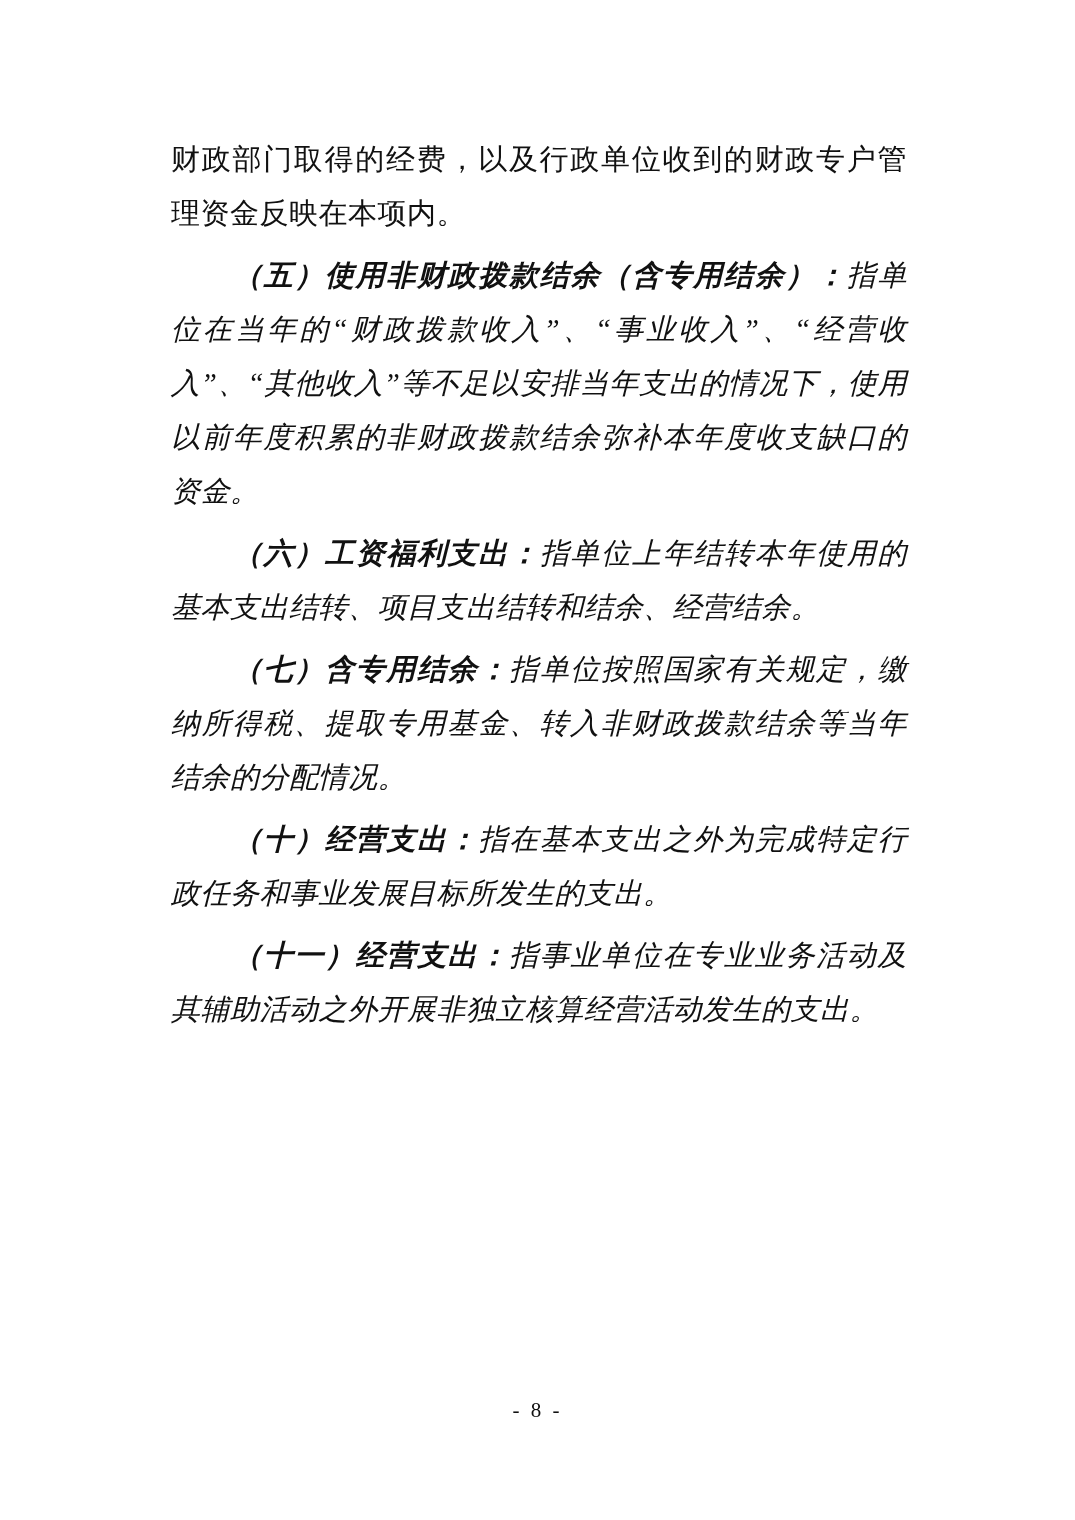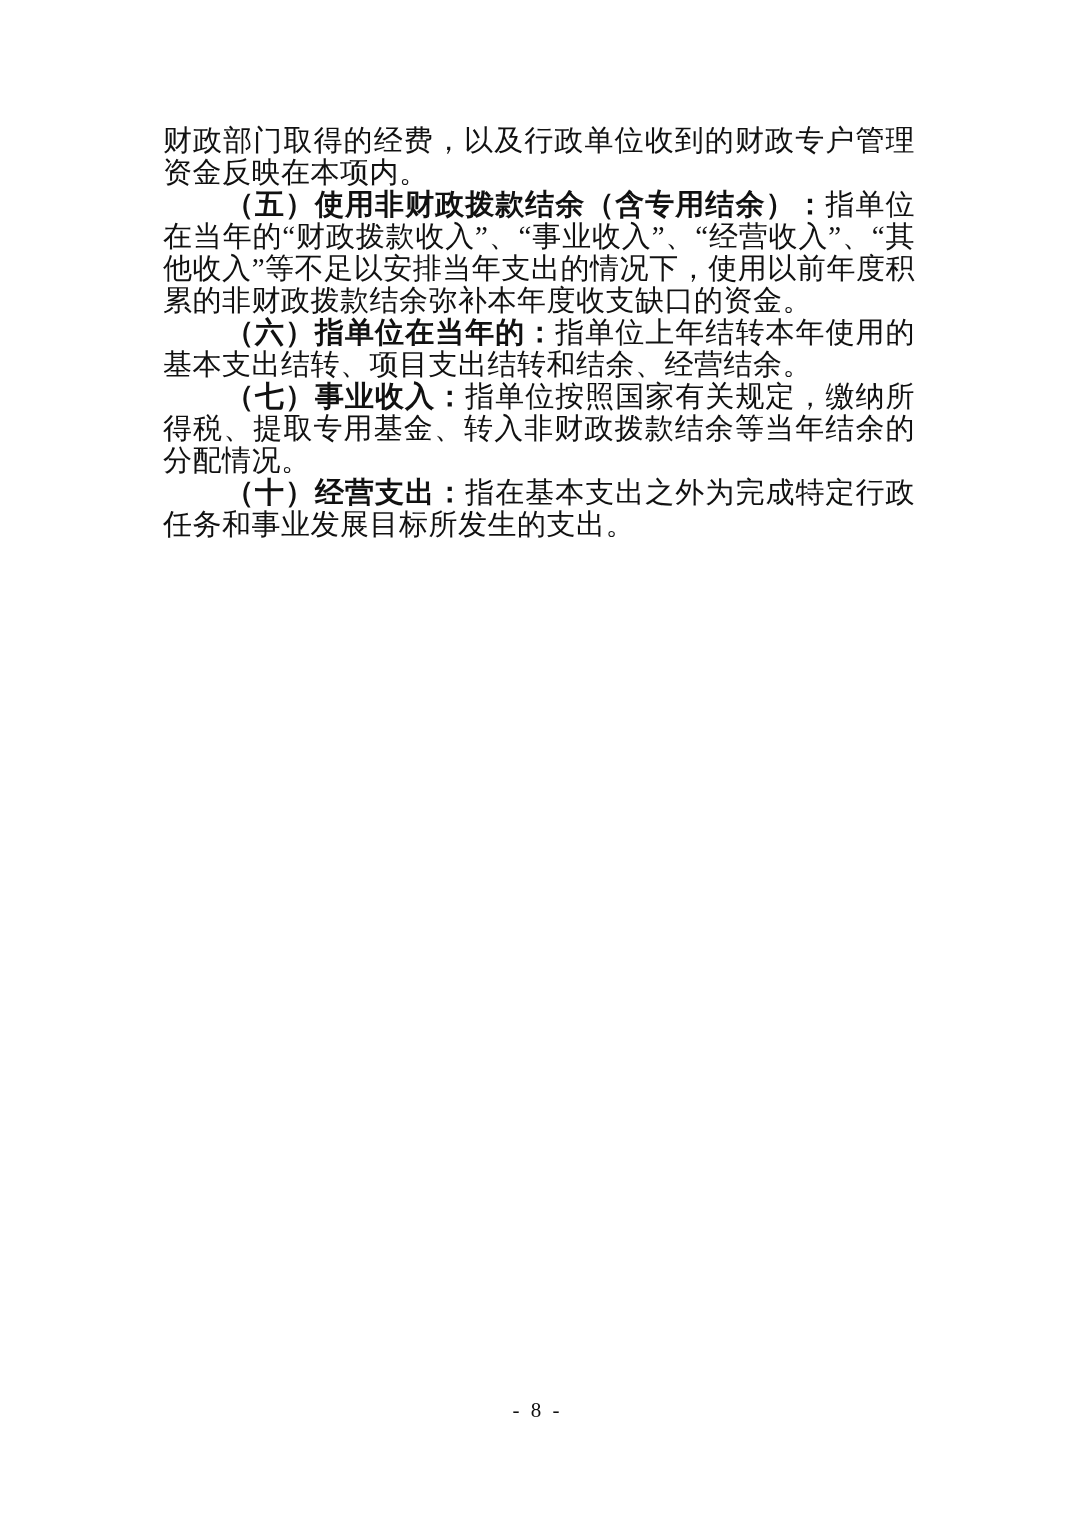--- a/index.html
+++ b/index.html
@@ -24,26 +24,27 @@
     position: absolute;
     left: 163px;
     top: 124px;
     width: 752px;
     font-size: 29px;
     text-align: justify;
     text-justify: inter-ideograph;
     letter-spacing: 0.5px;
   }
   .para {
-    margin: 0;
-    line-height: 32px;
+    margin: 8px;
+    line-height: 54px;
     text-indent: 0;
   }
   .para.indent {
     text-indent: 62px;
+    font-style: italic;
   }
   .seg {
     font-weight: normal;
   }
   .seg-bold {
     font-weight: bold;
   }
   .footer {
     position: absolute;
     left: 0;
@@ -55,18 +56,19 @@
     color: #111111;
   }
 </style>
 </head>
 <body>
 
 <div class="page">
   <div class="doc-body">
       <p class="para"><span class="seg">财政部门取得的经费，以及行政单位收到的财政专户管理资金反映在本项内。</span></p>
       <p class="para indent"><span class="seg seg-bold">（五）使用非财政拨款结余（含专用结余）：</span><span class="seg">指单位在当年的“财政拨款收入”、“事业收入”、“经营收入”、“其他收入”等不足以安排当年支出的情况下，使用以前年度积累的非财政拨款结余弥补本年度收支缺口的资金。</span></p>
-      <p class="para indent"><span class="seg seg-bold">（六）指单位在当年的：</span><span class="seg">指单位上年结转本年使用的基本支出结转、项目支出结转和结余、经营结余。</span></p>
-      <p class="para indent"><span class="seg seg-bold">（七）事业收入：</span><span class="seg">指单位按照国家有关规定，缴纳所得税、提取专用基金、转入非财政拨款结余等当年结余的分配情况。</span></p>
+      <p class="para indent"><span class="seg seg-bold">（六）工资福利支出：</span><span class="seg">指单位上年结转本年使用的基本支出结转、项目支出结转和结余、经营结余。</span></p>
+      <p class="para indent"><span class="seg seg-bold">（七）含专用结余：</span><span class="seg">指单位按照国家有关规定，缴纳所得税、提取专用基金、转入非财政拨款结余等当年结余的分配情况。</span></p>
       <p class="para indent"><span class="seg seg-bold">（十）经营支出：</span><span class="seg">指在基本支出之外为完成特定行政任务和事业发展目标所发生的支出。</span></p>
+      <p class="para indent"><span class="seg seg-bold">（十一）经营支出：</span><span class="seg">指事业单位在专业业务活动及其辅助活动之外开展非独立核算经营活动发生的支出。</span></p>
     </div>
   <div class="footer">- 8 -</div>
 </div>
 
 </body></html>

